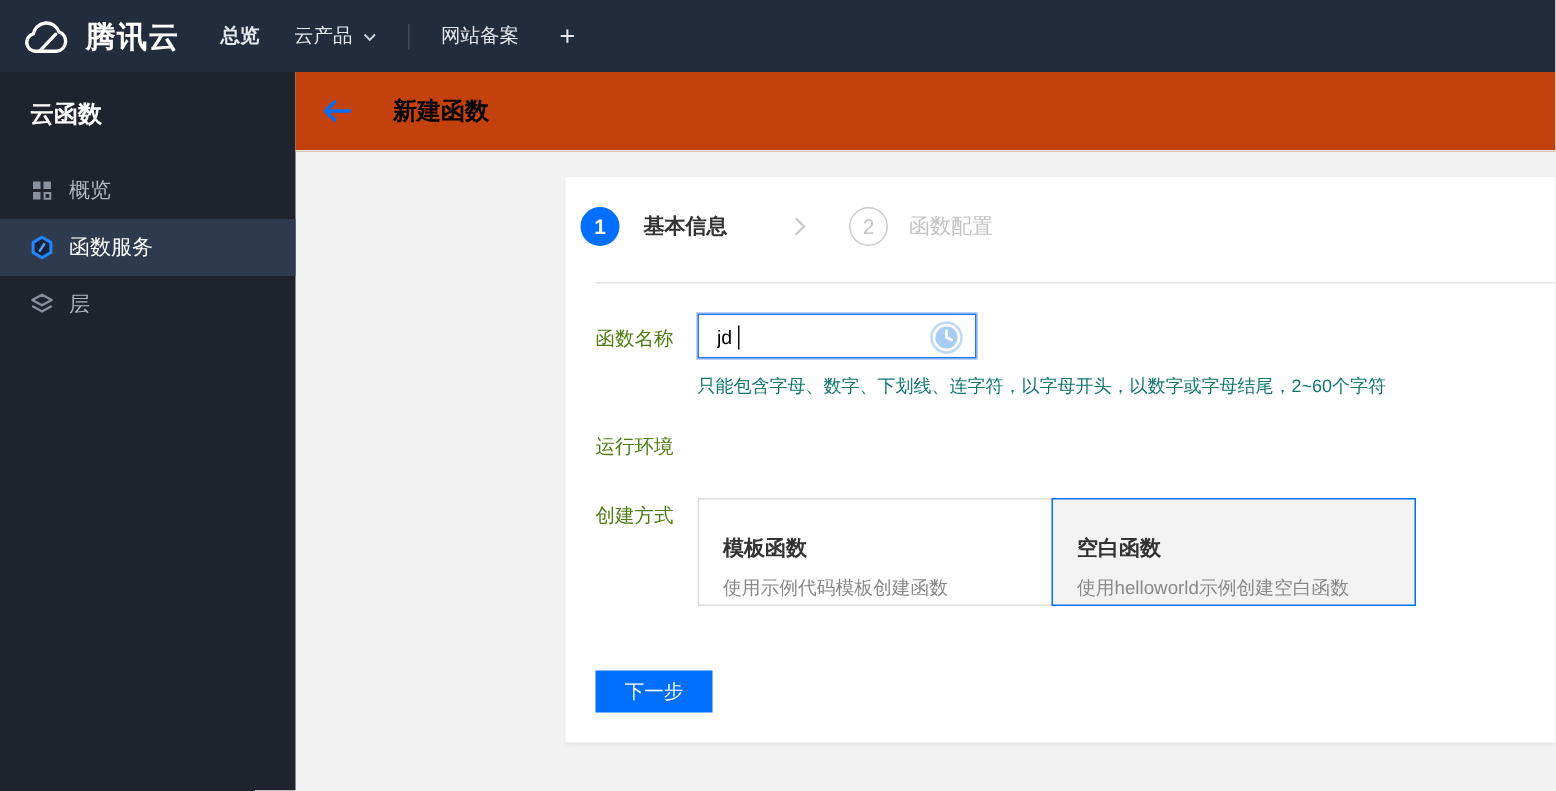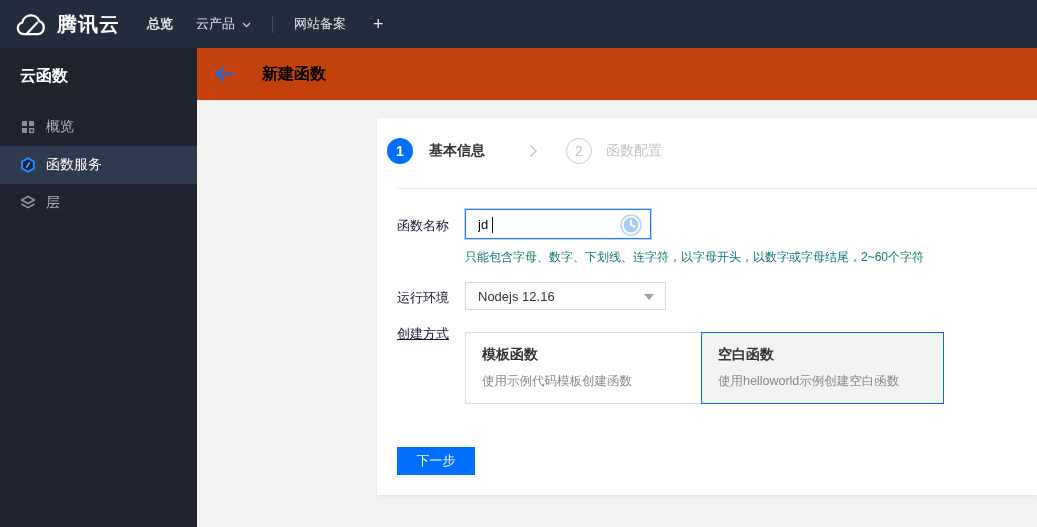--- a/index.html
+++ b/index.html
@@ -63,24 +63,24 @@
   }
   .step-circle.on { background:#006eff; color:#fff; font-weight:bold; }
   .step-circle.off { border:1px solid #ccc; color:#c3c3c3; background:#fff; }
   .step-label.on { margin-left:16px; font-size:14px; font-weight:bold; color:#333; }
   .step-label.off { margin-left:14px; font-size:14px; color:#c3c3c3; }
   .step-chevron { margin-left:44px; display:flex; align-items:center; }
   .step-circle.off { margin-left:28px; }
   .steps-divider { position:absolute; left:20px; right:0; top:70px; height:1px; background:#e5e5e5; }
 
   
-  .form-label { position:absolute; left:20px; font-size:13px; color:#0f172a; }
+  .form-label { position:absolute; left:20px; font-size:13px; color:#4d7c0f; }
   .lbl-name    { top:99px; }
   .lbl-runtime { top:171px; }
-  .lbl-method  { top:207px;text-decoration:underline; }
+  .lbl-method  { top:217px; }
 
   .input-wrap {
     position:absolute; left:88px; top:91px; width:186px; height:30px;
     background:#fff; border:1px solid #2175f0;
     box-shadow:0 0 0 1px #b9d5fa;
     display:flex; align-items:center;
   }
   .input-field {
     border:none; outline:none; width:150px; margin-left:12px;
     font-size:13px; color:#000; font-family:inherit; background:transparent;
@@ -99,21 +99,21 @@
   .select-caret {
     position:absolute; right:11px; top:11px;
     width:0; height:0;
     border-left:5px solid transparent; border-right:5px solid transparent;
     border-top:6px solid #a2a2a2;
   }
 
   .opt-cards { position:absolute; left:88px; top:214px; display:flex; }
   .opt-card {
     width:237px; height:72px; background:#fff; border:1px solid #ddd;
-    padding:13px 16px; cursor:pointer;
+    padding:24px 16px; cursor:pointer;
   }
   .opt-card.selected {
     width:243px; margin-left:-1px;
     border:1px solid #006eff; background:#f3f3f3;
   }
   .opt-title { font-size:14px; font-weight:bold; color:#333; }
   .opt-desc { margin-top:9px; font-size:12.5px; color:#888; }
 
   .next-btn {
     position:absolute; left:20px; top:329px; width:78px; height:28px;
@@ -212,24 +212,20 @@
     <span class="caret-bar"></span>
     <svg class="clock-icon" viewBox="0 0 24 24">
       <circle cx="12" cy="12" r="10" fill="none" stroke="#bcd8f4" stroke-width="1.6"></circle>
       <circle cx="12" cy="12" r="7.4" fill="#a7cdf2"></circle>
       <path d="M12 12 V7.4 M12 12 L15.6 13.6" stroke="#ffffff" stroke-width="1.8" stroke-linecap="round" fill="none"></path>
     </svg>
   </div>
   <div class="input-hint">只能包含字母、数字、下划线、连字符，以字母开头，以数字或字母结尾，2~60个字符</div>
 
   <div class="form-label lbl-runtime">运行环境</div>
-  <div class="select-box">
-    <span class="select-text">Nodejs 12.16</span>
-    <span class="select-caret"></span>
-  </div>
 
   <div class="form-label lbl-method">创建方式</div>
   <div class="opt-cards">
     <div class="opt-card">
       <div class="opt-title">模板函数</div>
       <div class="opt-desc">使用示例代码模板创建函数</div>
     </div>
     <div class="opt-card selected">
       <div class="opt-title">空白函数</div>
       <div class="opt-desc">使用helloworld示例创建空白函数</div>

